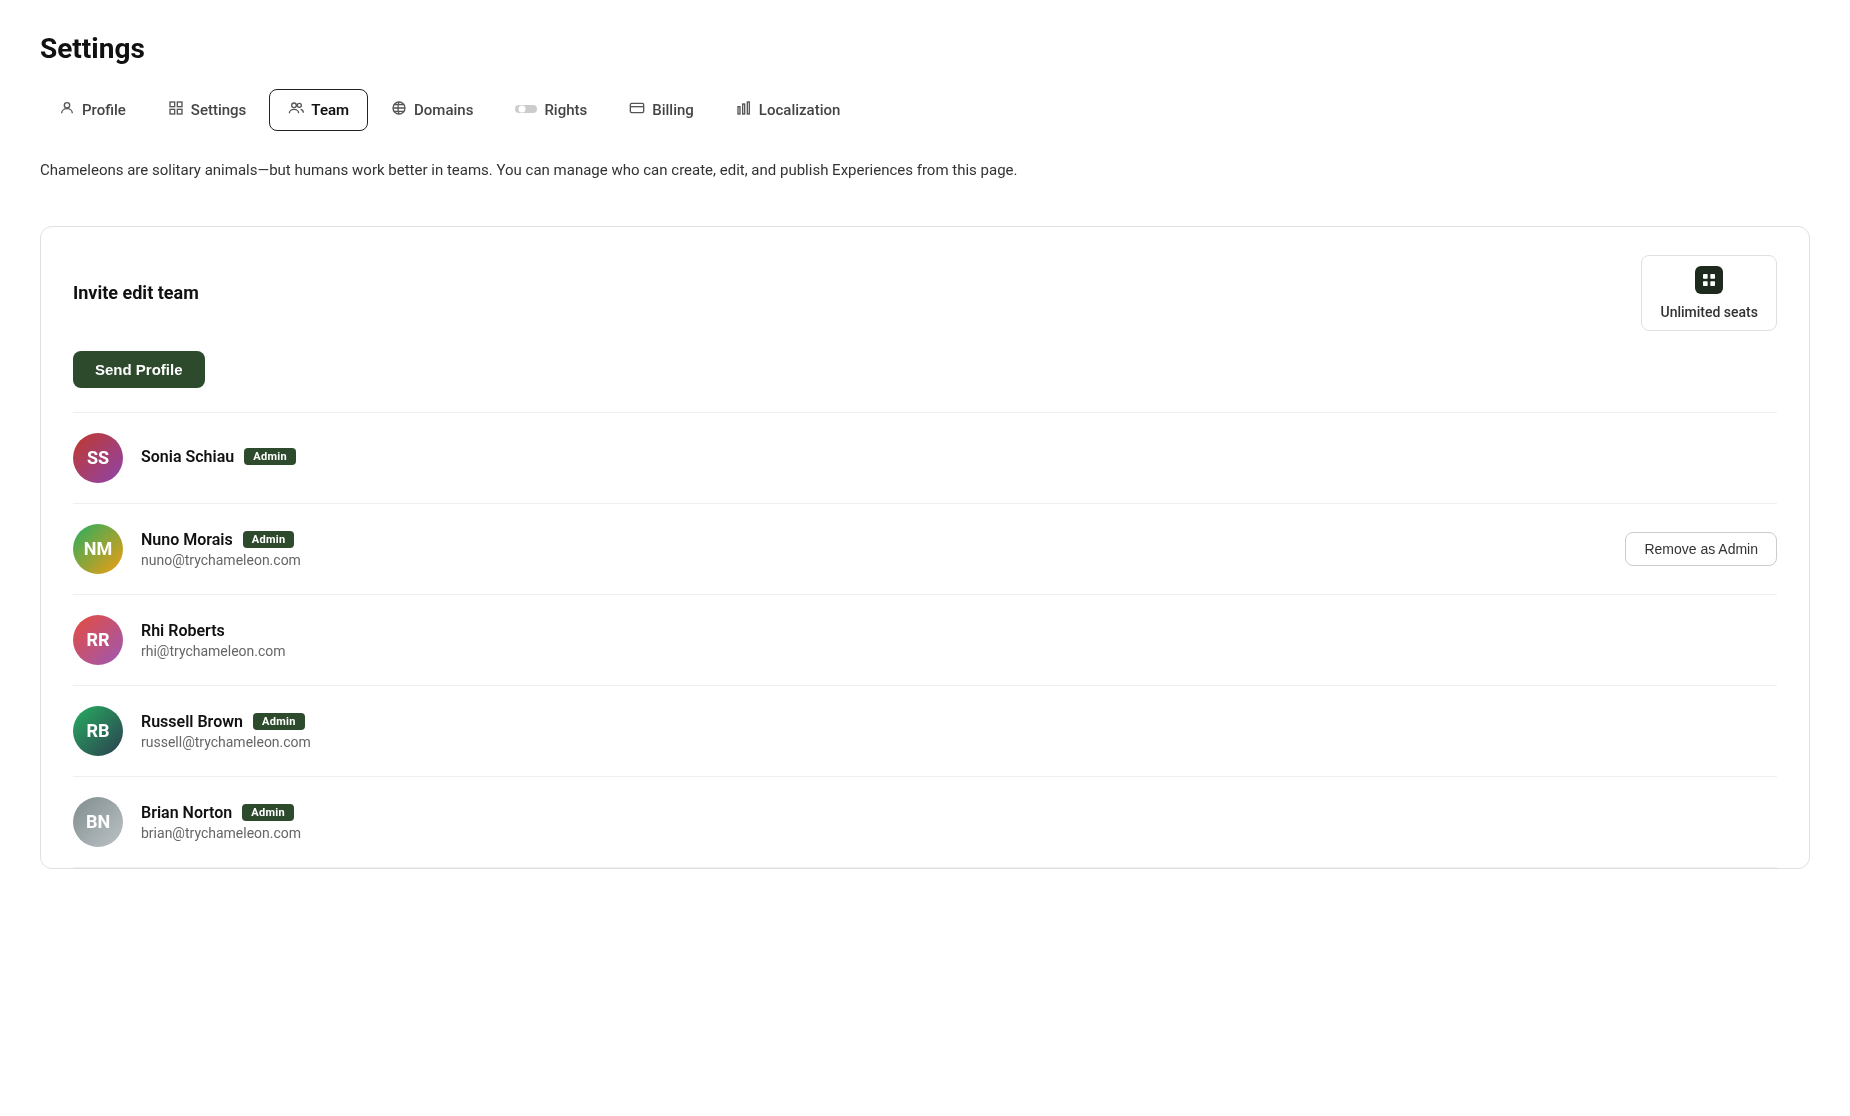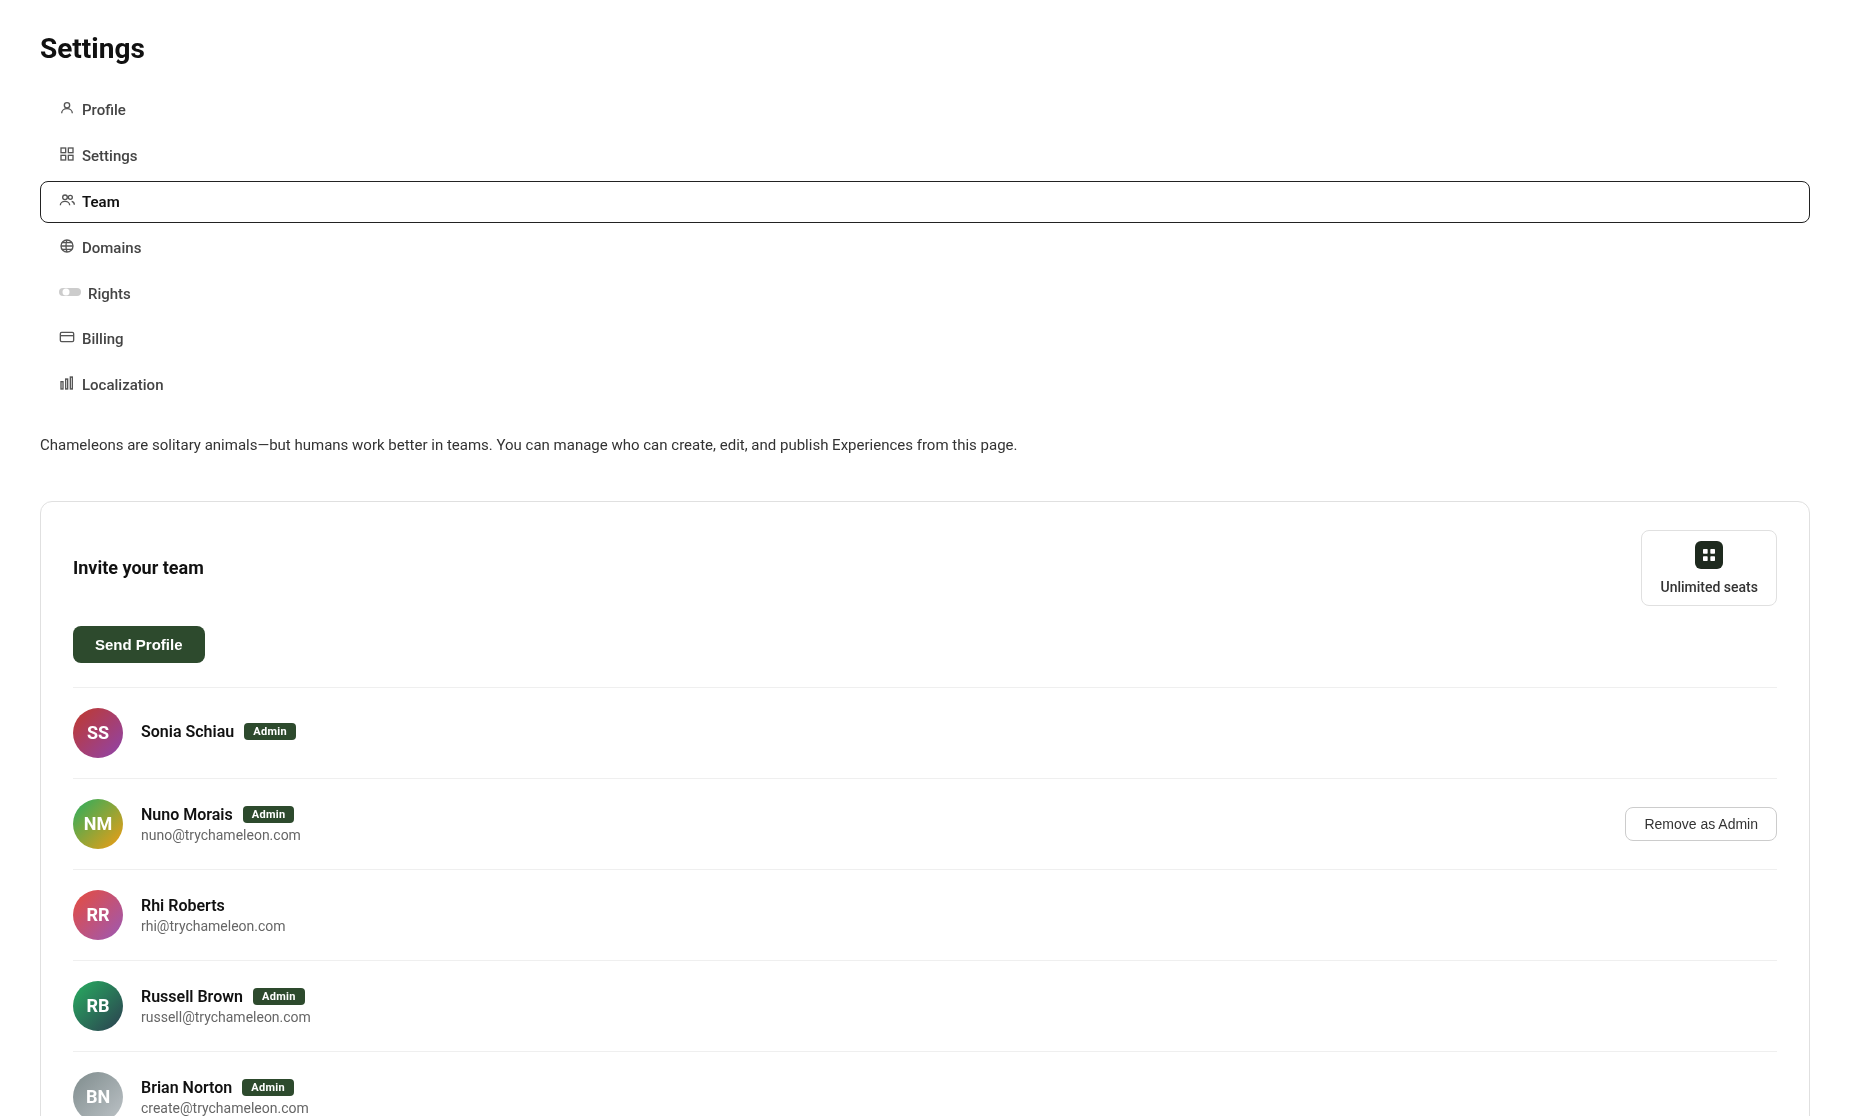--- a/index.html
+++ b/index.html
@@ -14,21 +14,20 @@
       font-size: 28px;
       font-weight: 700;
       color: #111;
       margin-bottom: 24px;
     }
     .nav-tabs {
       display: flex;
       gap: 4px;
       margin-bottom: 28px;
       border-bottom: none;
-      flex-direction: column;
     }
     .nav-tab {
       display: flex;
       align-items: center;
       gap: 7px;
       padding: 10px 18px;
       border-radius: 8px;
       font-size: 15px;
       font-weight: 500;
       color: #444;
@@ -267,21 +266,21 @@
         </svg>
     </span>
     <span>Localization</span>
   </a>
 </nav>
 
 <p class="description">Chameleons are solitary animals—but humans work better in teams. You can manage who can create, edit, and publish Experiences from this page.</p>
 
 <div class="invite-card">
   <div class="invite-header">
-    <h2 class="invite-title">Invite your team</h2>
+    <h2 class="invite-title">Invite edit team</h2>
     <div class="unlimited-seats">
       <div class="seats-icon">
         <svg width="16" height="16" viewBox="0 0 24 24">
             <rect x="3" y="3" width="7" height="7" rx="1"></rect>
             <rect x="14" y="3" width="7" height="7" rx="1"></rect>
             <rect x="3" y="14" width="7" height="7" rx="1"></rect>
             <rect x="14" y="14" width="7" height="7" rx="1"></rect>
           </svg>
       </div>
       <span>Unlimited seats</span>
@@ -346,18 +345,18 @@
   </div>
       <div class="member-row">
     <div class="avatar brian" style="background: linear-gradient(135deg, #7f8c8d, #bdc3c7)">
       BN
     </div>
     <div class="member-info">
       <div class="member-name-row">
         <span class="member-name">Brian Norton</span>
         <span class="admin-badge">Admin</span>
       </div>
-      <div class="member-email">create@trychameleon.com</div>
+      <div class="member-email">brian@trychameleon.com</div>
     </div>
 
   </div>
     </div>
 </div>
 
 </body></html>

